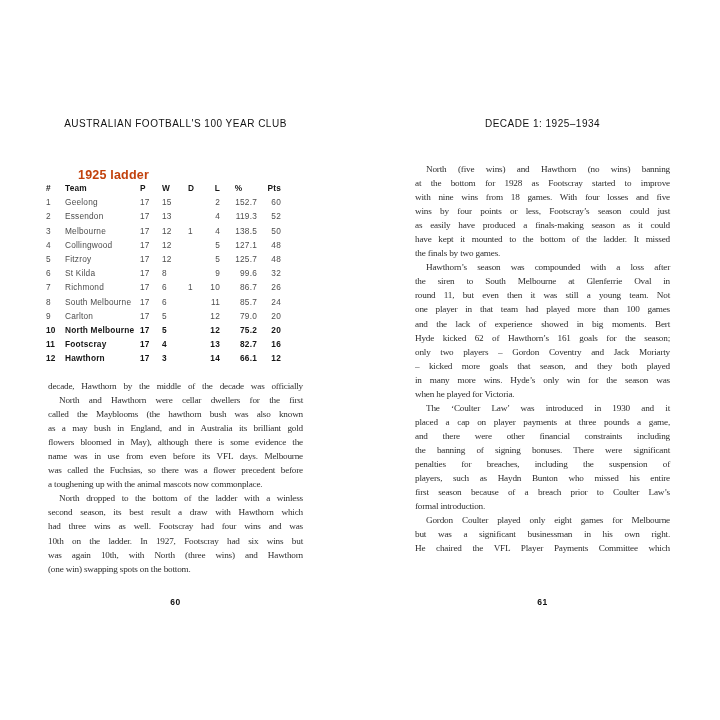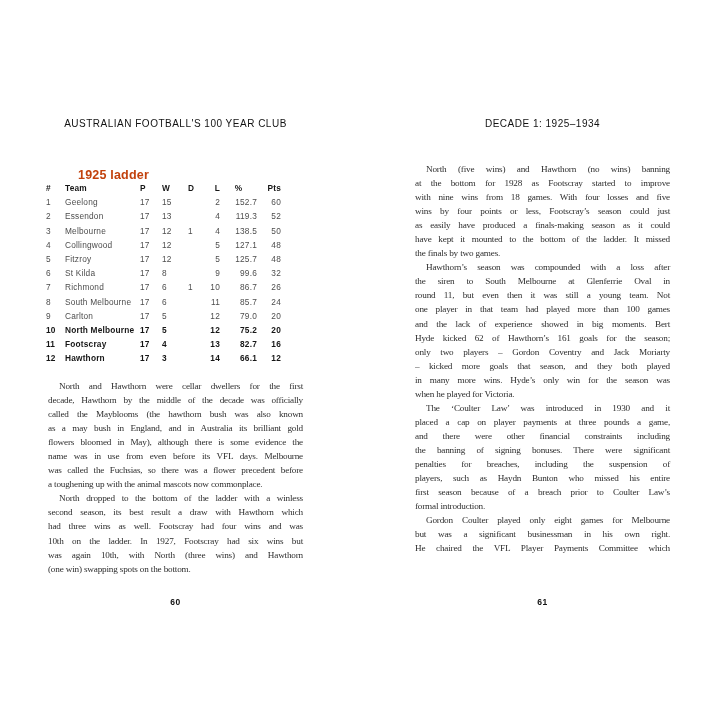--- a/index.html
+++ b/index.html
@@ -221,22 +221,22 @@
             <td class="col-w">3</td>
             <td class="col-d"></td>
             <td class="col-l">14</td>
             <td class="col-pct">66.1</td>
             <td class="col-pts">12</td>
           </tr>
         </tbody>
     </table>
 
     <div class="body-text body-left">
+        <div class="line">decade, Hawthorn by the middle of the decade was officially</div>
         <div class="line first">North and Hawthorn were cellar dwellers for the first</div>
-        <div class="line">decade, Hawthorn by the middle of the decade was officially</div>
         <div class="line">called the Mayblooms (the hawthorn bush was also known</div>
         <div class="line">as a may bush in England, and in Australia its brilliant gold</div>
         <div class="line">flowers bloomed in May), although there is some evidence the</div>
         <div class="line">name was in use from even before its VFL days. Melbourne</div>
         <div class="line">was called the Fuchsias, so there was a flower precedent before</div>
         <div class="line para-end">a toughening up with the animal mascots now commonplace.</div>
         <div class="line first">North dropped to the bottom of the ladder with a winless</div>
         <div class="line">second season, its best result a draw with Hawthorn which</div>
         <div class="line">had three wins as well. Footscray had four wins and was</div>
         <div class="line">10th on the ladder. In 1927, Footscray had six wins but</div>

